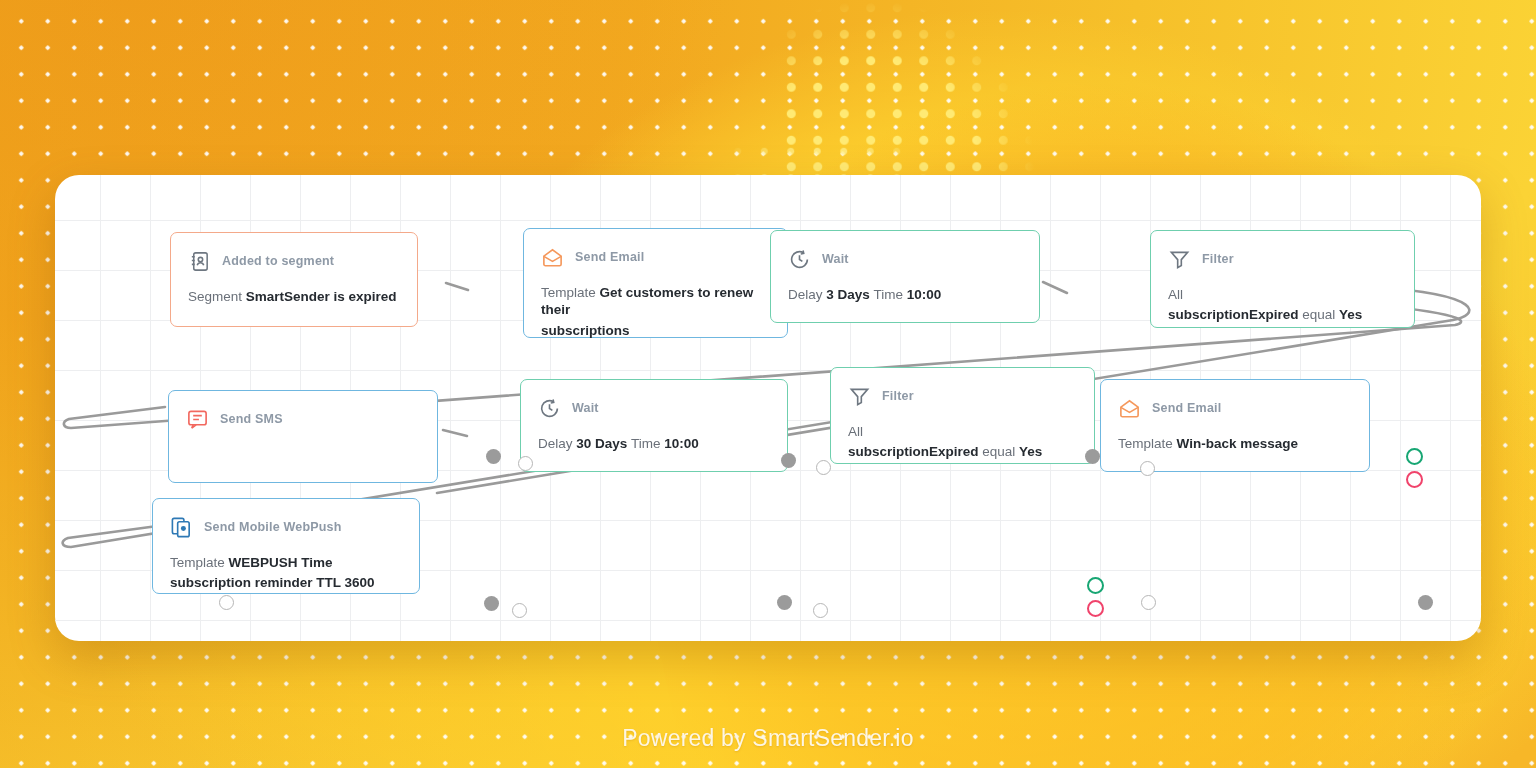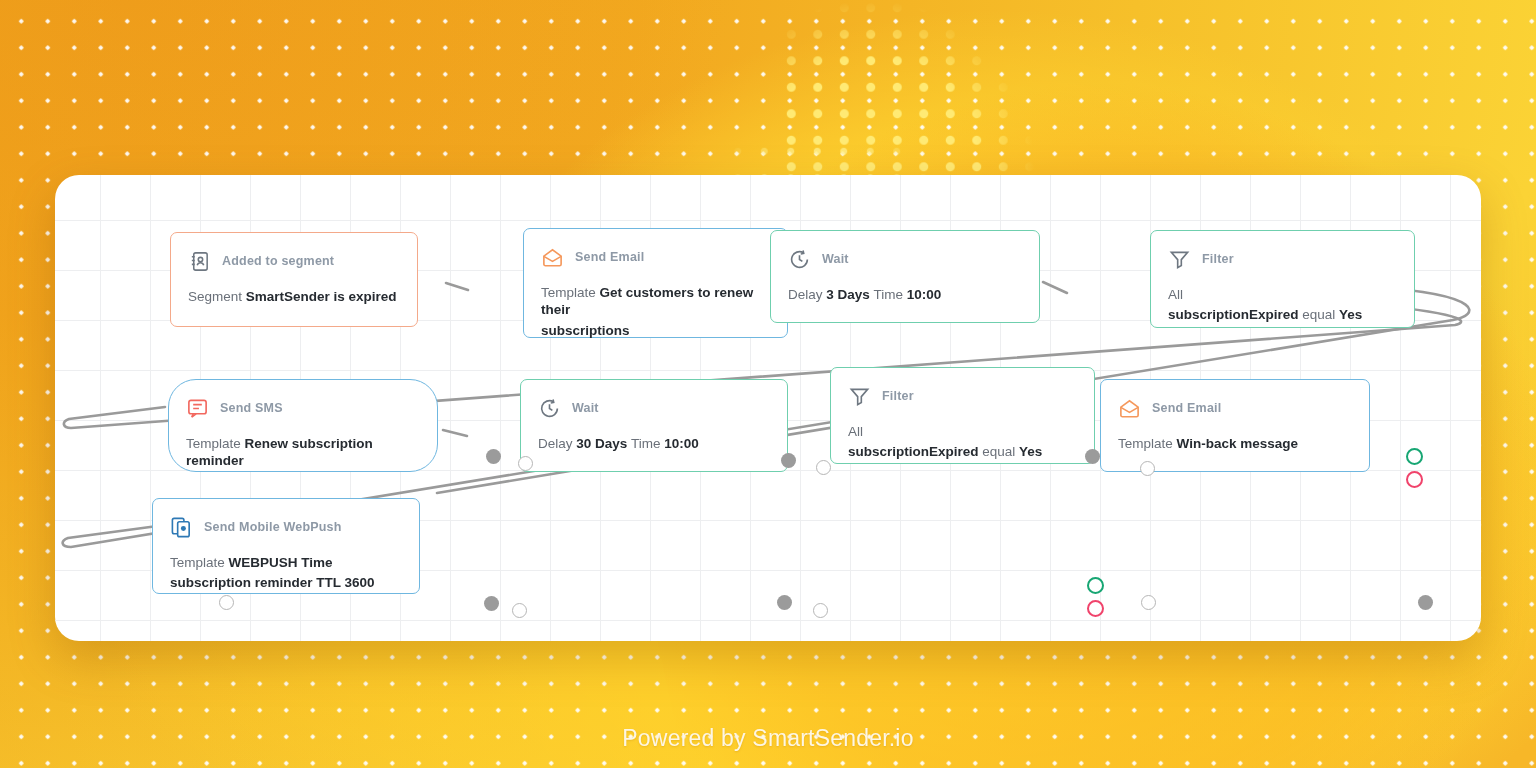--- a/index.html
+++ b/index.html
@@ -212,32 +212,29 @@
       <span class="node-type">Filter</span>
     </div>
     <div class="node-body">
       <div><span class="lbl">All</span></div>
       <div class="l2"><span class="val">subscriptionExpired </span><span class="lbl">equal </span><span class="val">Yes</span></div>
     </div>
   </div>
   <div class="port ring-green" style="left:1351px; top:273px;"></div>
   <div class="port ring-red" style="left:1351px; top:296px;"></div>
 
-  <div class="node blue" style="left:113px; top:204px; width:270px; height:93px;border-radius:28px;">
+  <div class="node blue" style="left:113px; top:215px; width:270px; height:93px;">
     <div class="node-head">
       <svg class="node-icon" viewBox="0 0 24 24" fill="none" stroke="#F2685F" stroke-width="1.7">
         <rect x="3" y="3.5" width="18" height="14" rx="2.2"></rect>
         <path d="M7.5 8h9M7.5 12h6"></path>
         <path d="M7.5 17.5 6 21l4.5-3.5"></path>
       </svg>
       <span class="node-type">Send SMS</span>
     </div>
-    <div class="node-body">
-      <div><span class="lbl">Template </span><span class="val">Renew subscription reminder</span></div>
-    </div>
   </div>
   <div class="port in" style="left:164px; top:420px;"></div>
   <div class="port out" style="left:429px; top:421px;"></div>
   <div class="port in" style="left:457px; top:428px;"></div>
 
   <div class="node green" style="left:465px; top:204px; width:268px; height:93px;">
     <div class="node-head">
       <svg class="node-icon" viewBox="0 0 24 24" fill="none" stroke="#6E7781" stroke-width="1.7">
         <path d="M20.2 12a8.2 8.2 0 1 1-4.1-7.1"></path>
         <path d="M15.7 2.6l.7 3.1-3.1.6"></path>

